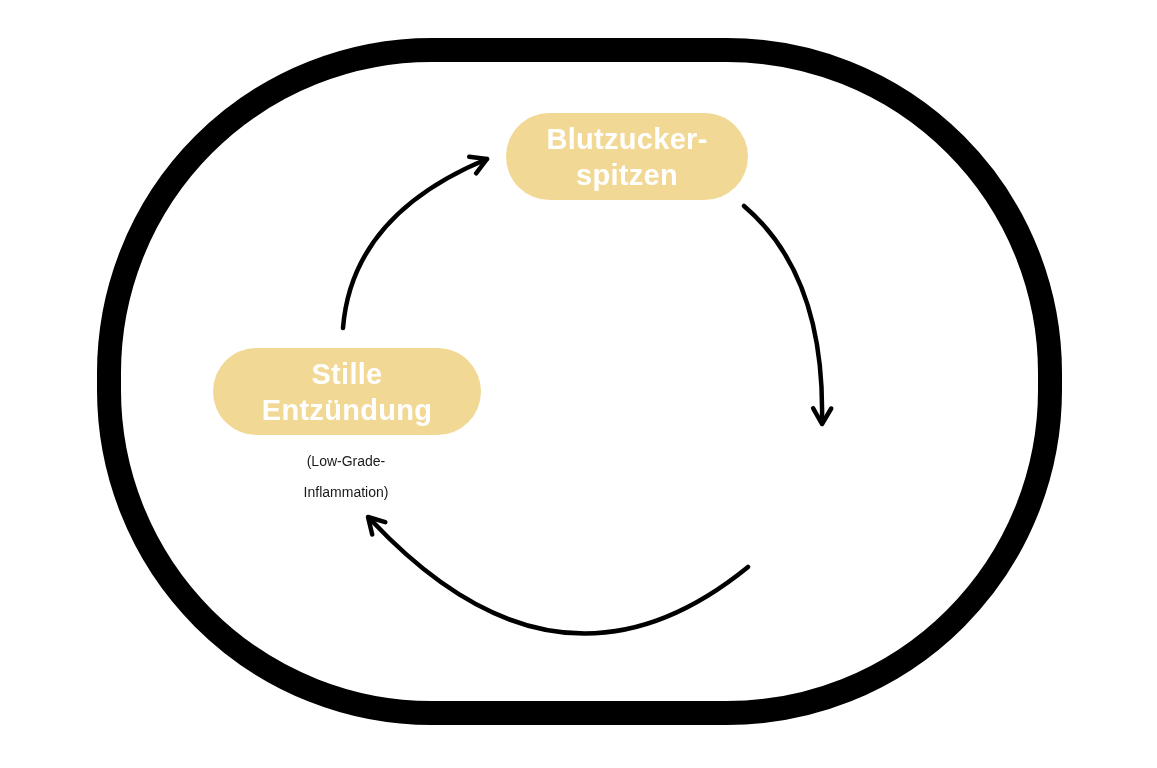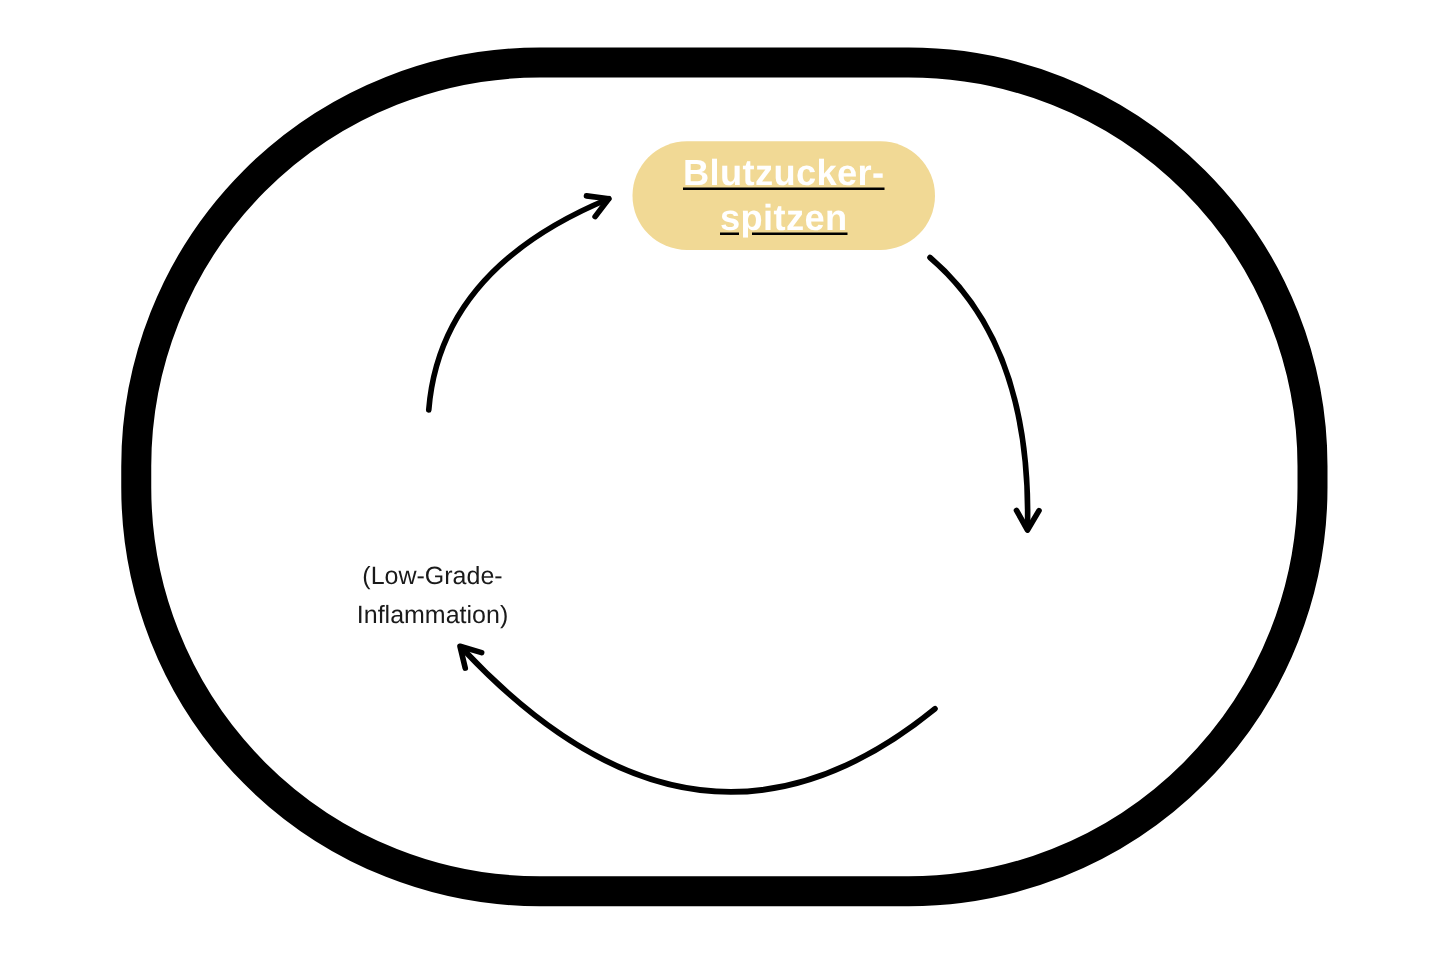--- a/index.html
+++ b/index.html
@@ -39,21 +39,20 @@
     stroke-linecap: round;
     stroke-linejoin: round;
   }
   .pill {
     position: absolute;
     background: #f1d995;
     border-radius: 60px;
     display: flex;
     align-items: center;
     justify-content: center;
-    text-decoration: underline;
   }
   .pill-label {
     color: #ffffff;
     font-weight: 700;
     font-size: 29px;
     line-height: 36px;
     text-align: center;
     white-space: pre-line;
     letter-spacing: 0.3px;
   }
@@ -61,21 +60,21 @@
   .pill-left  { left: 213px; top: 348px; width: 268px; height: 87px; }
   .pill-right { left: 631px; top: 430px; width: 301px; height: 127px; }
   .pill-right .pill-label { line-height: 37px; }
   .caption {
     position: absolute;
     left: 226px;
     top: 446px;
     width: 240px;
     text-align: center;
     color: #1a1a1a;
-    font-size: 20px;
+    font-size: 14px;
     line-height: 31px;
     white-space: pre-line;
   }
 </style>
 </head>
 <body>
 
 <div class="canvas">
 
   <div class="outer-ring"></div>
@@ -94,17 +93,21 @@
       <path d="M 372.2 534.5 L 368 517 L 385.3 522.1"></path>
     </g>
   </svg>
 
   <div class="pill pill-top">
     <span class="pill-label">Blutzucker-
 spitzen</span>
   </div>
 
 
+  <div class="pill pill-left">
+    <span class="pill-label">Stille
+Entzündung</span>
+  </div>
 
   <div class="caption">(Low-Grade-
 Inflammation)</div>
 
 </div>
 
 </body></html>

